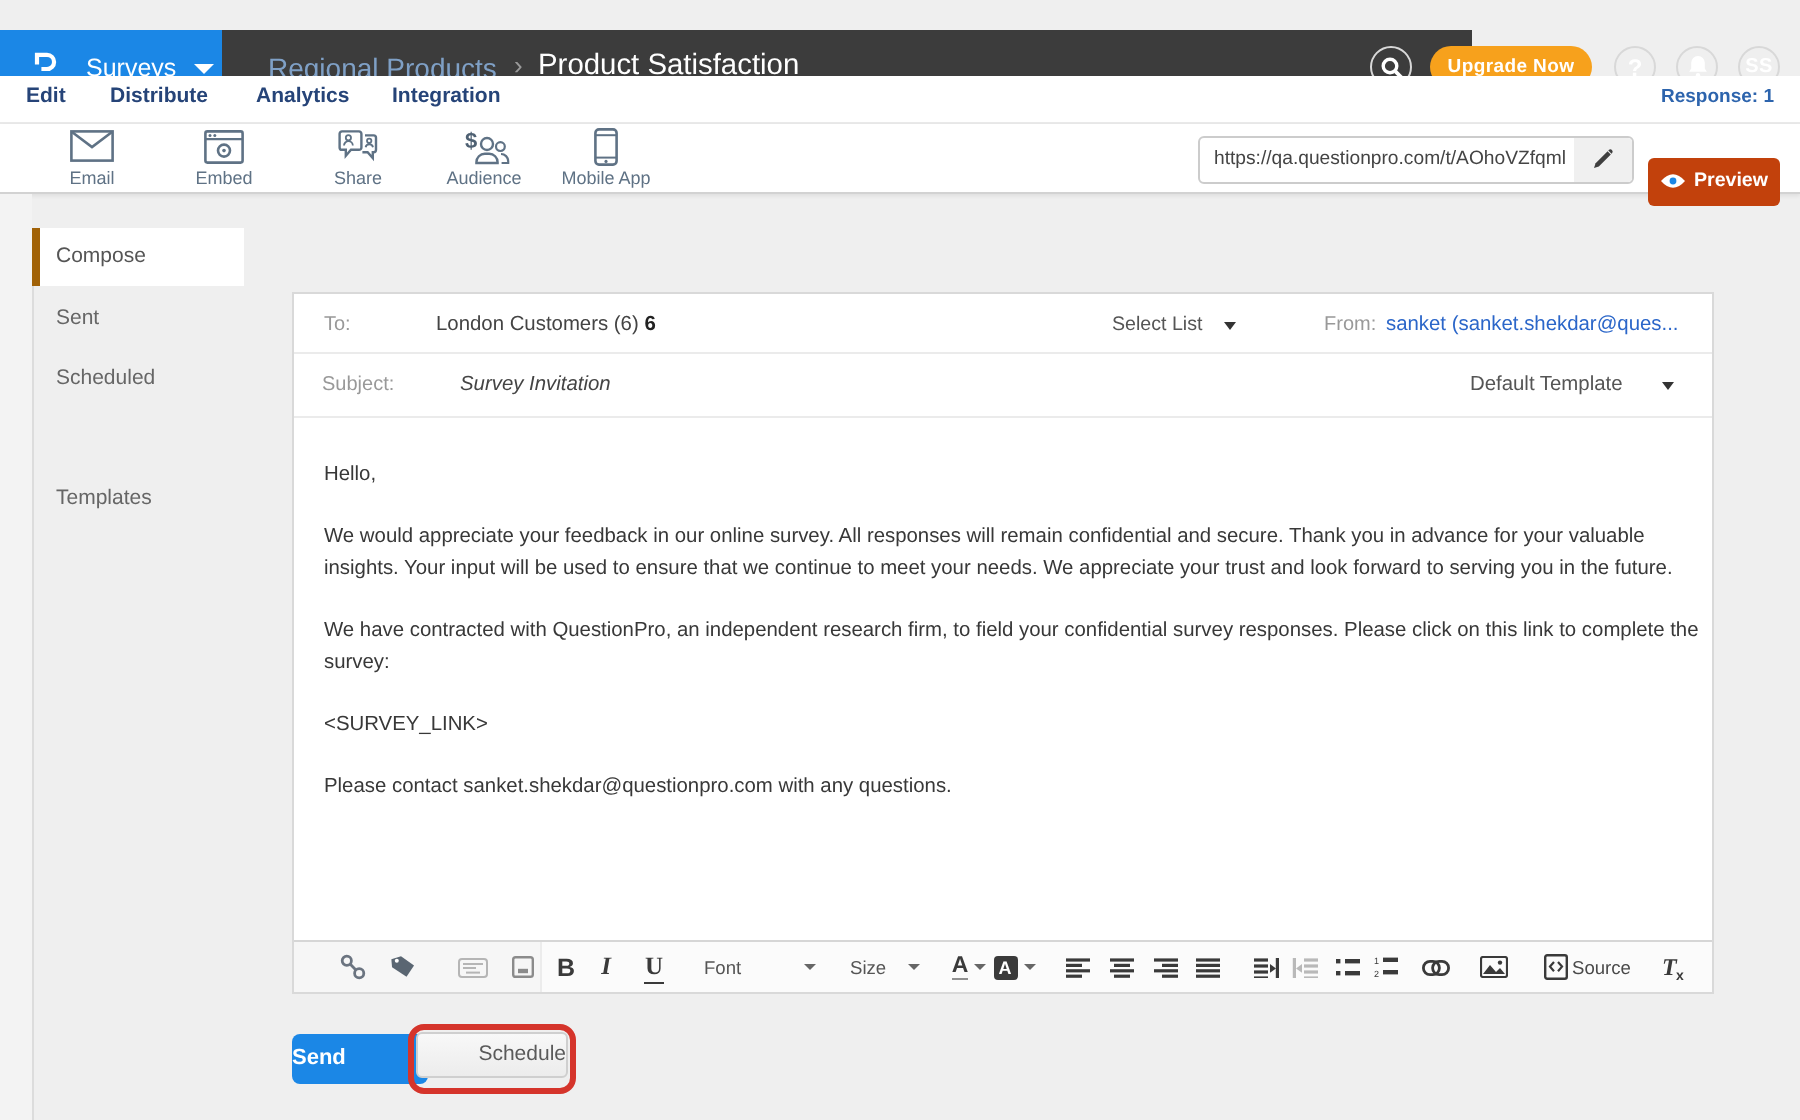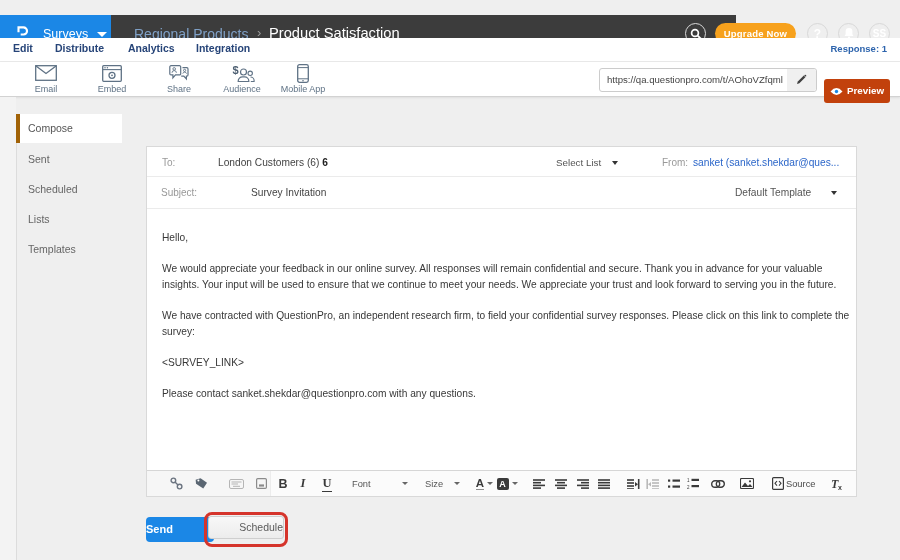--- a/index.html
+++ b/index.html
@@ -64,21 +64,21 @@
 .plabel { color:#999; font-size:10px; }
 .pval { color:#444; font-size:10.2px;margin-left:38px; }
 #to-lbl { position:absolute; left:15px; top:10px; }
 #to-val { position:absolute; left:33px; top:10px; }
 #to-b { font-weight:700; color:#222; }
 #select-list { position:absolute; left:409px; top:10px; color:#555; font-size:9.8px; }
 #sl-caret { position:absolute; left:465px; top:14px; width:0; height:0; border-left:3.5px solid transparent; border-right:3.5px solid transparent; border-top:4px solid #333; }
 #from-lbl { position:absolute; left:515px; top:10px; color:#999; font-size:10px; }
 #from-val { position:absolute; left:546px; top:10px; color:#2B66C9; font-size:10.2px; white-space:nowrap; }
 #row-subj .plabel { position:absolute; left:14px; top:10px; }
-#subj-val { position:absolute; left:66px; top:10px; }
+#subj-val { position:absolute; left:45px; top:10px;font-style:italic; }
 #def-tmpl { position:absolute; left:588px; top:10px; color:#555; font-size:10.2px; }
 #dt-caret { position:absolute; left:684px; top:14px; width:0; height:0; border-left:3.5px solid transparent; border-right:3.5px solid transparent; border-top:4px solid #333; }
 
 #body-area { position:absolute; left:0; top:63px; width:709px; color:#383838; font-size:10.2px; line-height:16px; padding:19.5px 0 0 15px; }
 #body-area p { margin:0 0 15.2px 0; }
 
 
 #etb { position:absolute; left:0; bottom:0; width:709px; height:26px; background:#FBFBFB; border-top:1px solid #D6D6D6; }
 #etb-left { position:absolute; left:0; top:0; width:124px; height:25px; background:#F6F6F6; border-right:1px solid #ECECEC; }
 .ei { position:absolute; top:0; height:25px; display:flex; align-items:center; justify-content:center; }
@@ -202,21 +202,20 @@
           <path d="M0.5,4.5 Q6.5,-2.3 12.5,4.5 Q6.5,11.3 0.5,4.5 z" fill="#fff"></path>
           <circle cx="6.5" cy="4.5" r="1.7" fill="#1B87E6"></circle>
         </svg>Preview</div>
   </div>
 
   <div id="side-left"></div>
   <div id="side-line"></div>
   <div class="side-item" id="si-compose">Compose</div>
   <div class="side-item" id="si-sent">Sent</div>
   <div class="side-item" id="si-sched">Scheduled</div>
-  <div class="side-item" id="si-lists">Lists</div>
   <div class="side-item" id="si-tmpl">Templates</div>
 
   <div id="panel">
     <div class="prow" id="row-to">
       <span class="plabel" id="to-lbl">To:</span>
       <span class="pval" id="to-val">London Customers (6) <span id="to-b">6</span></span>
       <span id="select-list">Select List</span>
       <span id="sl-caret"></span>
       <span class="plabel" id="from-lbl">From:</span>
       <span id="from-val">sanket (sanket.shekdar@ques...</span>

